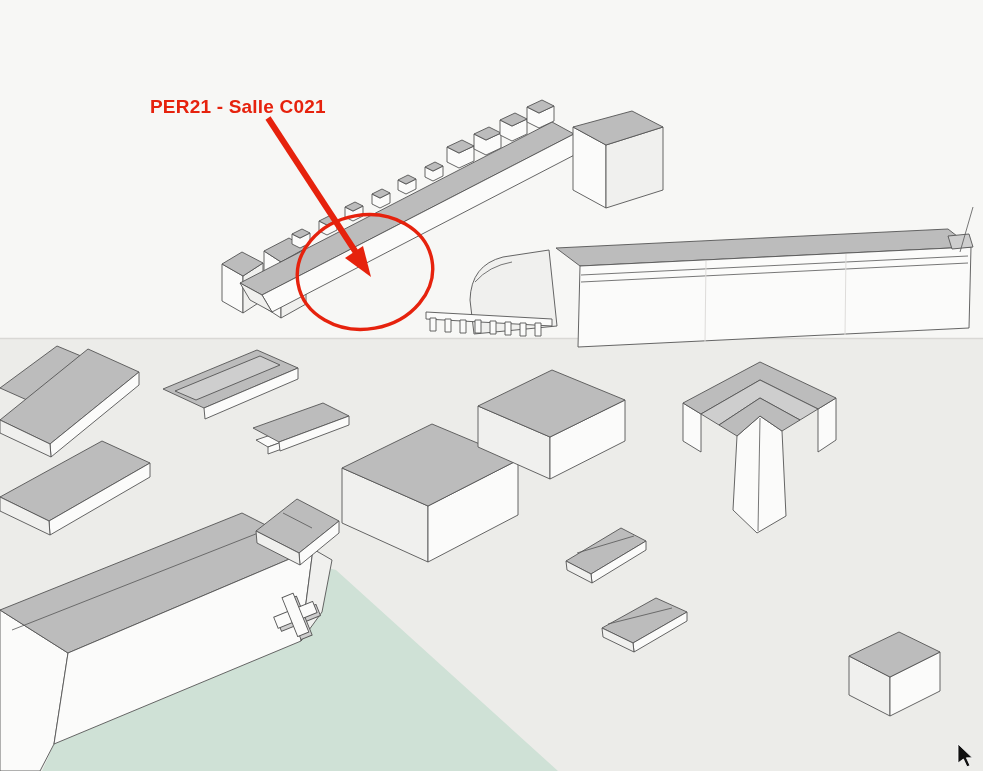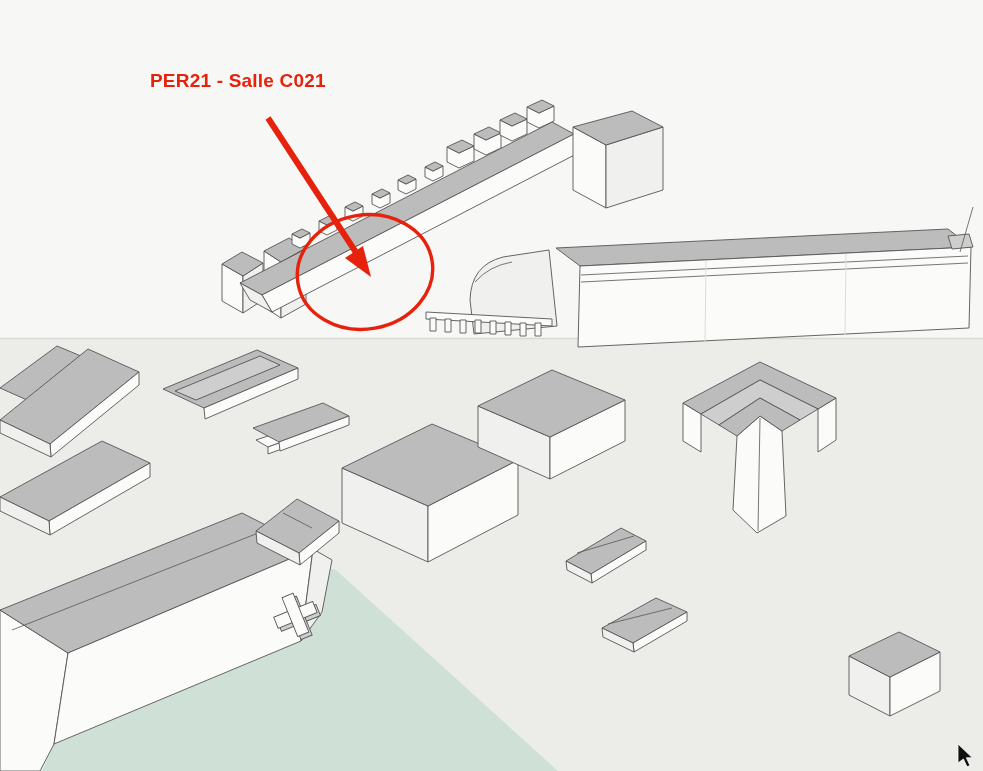--- a/index.html
+++ b/index.html
@@ -19,21 +19,21 @@
   .xline {fill:none; stroke:#dedcda; stroke-width:1;}
   .grass {fill:var(--grass,#cfe1d6); stroke:none;}
   .divider{stroke:#d9d8d5; stroke-width:1.3;}
   .bgtop {fill:var(--background-top,#f7f7f5);}
   .bgbot {fill:var(--background-bottom,#ecece9);}
   .red-stroke{fill:none; stroke:var(--accent-red,#e6220d); stroke-width:3.4;}
   .red-shaft {fill:none; stroke:var(--accent-red,#e6220d); stroke-width:6;}
   .red-fill  {fill:var(--accent-red,#e6220d); stroke:none;}
   .cursor{fill:var(--cursor,#111); stroke:#fff; stroke-width:.8;}
   .annotation-label{
-    position:absolute; left:150px; top:70px;
+    position:absolute; left:150px; top:96px;
     font-weight:bold; font-size:19px; letter-spacing:.2px;
     color:var(--accent-red,#e6220d);
     white-space:nowrap;
   }
 </style>
 </head>
 <body>
 
 <div class="stage">
   <svg width="983" height="771" viewBox="0 0 983 771">

